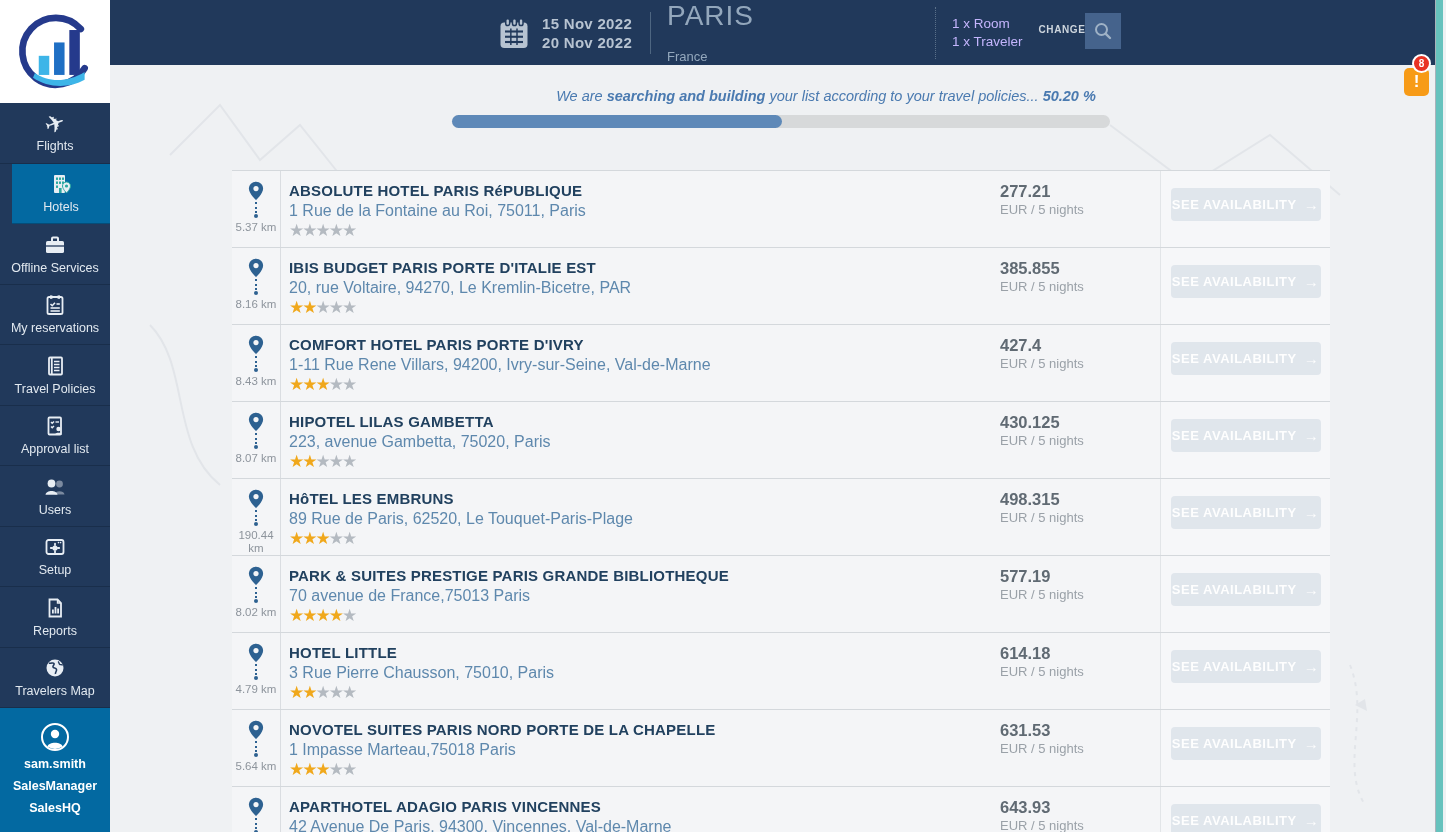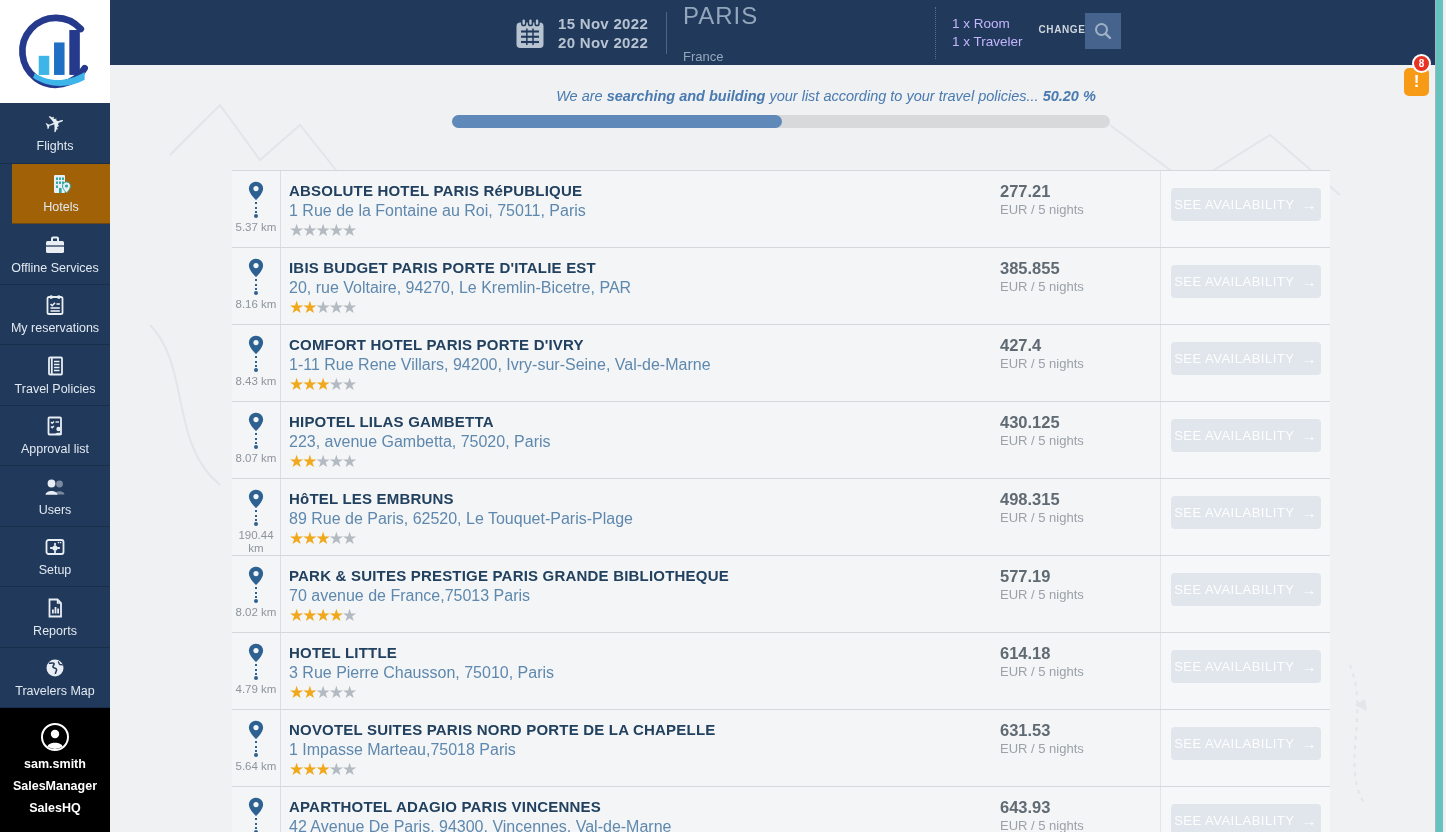--- a/index.html
+++ b/index.html
@@ -2,25 +2,25 @@
 <html><head>
 <meta charset="utf-8">
 <style>
   * { margin:0; padding:0; box-sizing:border-box; }
   html,body { width:1446px; height:832px; overflow:hidden; }
   body { font-family:"Liberation Sans", sans-serif; background:#eff1f3; }
   .app { position:relative; width:1446px; height:832px; background:#eff1f3; overflow:hidden; }
 
   
   .header { position:absolute; left:0; top:0; width:1436px; height:65px; background:#21395b; z-index:5; display:flex; align-items:center; }
-  .header-center { position:absolute; left:512px; top:0; height:65px; display:flex; align-items:center; }
+  .header-center { position:absolute; left:496px; top:0; height:65px; display:flex; align-items:center; }
   .cal-icon { margin-right:10px; }
   .dates { color:#b7c3d1; font-size:15px; font-weight:bold; line-height:19px; letter-spacing:.3px; }
   .hdr-div-solid { width:1px; height:42px; background:#4e6681; margin:0 16px 0 18px; }
-  .dest-city { color:#93a7bc; font-size:24px; font-weight:300; letter-spacing:1px; line-height:27px; }
+  .dest-city { color:#93a7bc; font-size:28px; font-weight:300; letter-spacing:1px; line-height:27px; }
   .dest-country { color:#93a7bc; font-size:13px; margin-top:20px; }
   .header-right { position:absolute; left:935px; top:0; height:65px; display:flex; align-items:center; }
   .hdr-div-dotted { width:0; height:52px; border-left:1px dotted #5a7089; margin-right:16px; }
   .occupancy { color:#c4b5fd; font-size:13.5px; line-height:18px; margin-right:16px; }
   .change-wrap { display:flex; flex-direction:row; align-items:center; margin-top:-4px; }
   .change-label { color:#cdd5dd; font-size:10px; font-weight:bold; letter-spacing:.6px; margin-bottom:3px; }
   .search-btn { width:36px; height:36px; background:#45638c; border:none; display:flex; align-items:center; justify-content:center; cursor:pointer; }
 
   
   .logo-box { position:absolute; left:0; top:0; width:110px; height:103px; background:#ffffff; z-index:6; display:flex; align-items:center; justify-content:center; }
@@ -29,23 +29,23 @@
   .scroll-strip { position:absolute; right:3px; top:0; width:8px; height:832px; background:#66c2bd; border-left:1px solid #a9b2ba; z-index:7; }
 
   
   .alert-btn { position:absolute; left:1404px; top:68px; width:25px; height:28px; background:#f79b17; border:none; border-radius:5px; color:#fff; font-size:17px; font-weight:bold; z-index:8; cursor:pointer; line-height:28px; text-align:center; }
   .alert-badge { position:absolute; left:1412px; top:54px; width:19px; height:19px; border-radius:50%; background:#e93223; border:2px solid #fff; color:#fff; font-size:10px; font-weight:bold; display:flex; align-items:center; justify-content:center; z-index:9; }
 
   
   .sidebar { position:absolute; left:0; top:103px; width:110px; height:729px; background:#21395b; z-index:5; }
   .side-item { height:60.5px; display:flex; flex-direction:column; align-items:center; justify-content:center; gap:4px; border-bottom:1px solid rgba(12,26,46,.35); cursor:pointer; color:#e8eef4; }
   .side-item .lbl { font-size:12.5px; color:#e2e9f0; }
-  .side-item.active { background:#a16207;margin-left:12px; }
+  .side-item.active { background:#0369a1;margin-left:12px; }
   .plane-glyph { font-size:24px; line-height:22px; transform:rotate(-20deg); color:#e8eef4; }
-  .user-block { position:absolute; left:0; top:605px; width:110px; height:124px; background:#000000; display:flex; flex-direction:column; align-items:center; padding-top:14px; gap:3px; }
+  .user-block { position:absolute; left:0; top:605px; width:110px; height:124px; background:#0369a1; display:flex; flex-direction:column; align-items:center; padding-top:14px; gap:3px; }
   .user-name, .user-role, .user-org { color:#fff; font-size:12.5px; font-weight:bold; line-height:19px; }
 
   
   .progress-text { position:absolute; left:110px; top:88px; width:1432px; text-align:center; font-size:14.5px; font-style:italic; color:#4a7ab0; z-index:2; }
   .progress-text b { font-weight:bold; }
   .progress-track { position:absolute; left:452px; top:115px; width:658px; height:13px; background:#d7d9da; border-radius:7px; z-index:2; }
   .progress-fill { height:13px; background:#5e89b8; border-radius:7px; }
 
   
   .list { position:absolute; left:232px; top:170px; width:1098px; z-index:2; }
@@ -57,21 +57,21 @@
   .col-info { flex:1; padding:11px 0 0 8px; }
   .hname { font-size:15px; font-weight:bold; color:#21415f; letter-spacing:.2px; }
   .haddr { display:inline-block; font-size:16px; color:#5e88ad; margin-top:3px; cursor:pointer; }
   .stars { margin-top:1px; font-size:17px; letter-spacing:-2px; line-height:20px; }
   .stars .on { color:#f0a81c; }
   .stars .off { color:#b4bac1; }
   .col-price { width:150px; text-align:left; padding-top:11px; }
   .price { font-size:16.5px; font-weight:bold; color:#606a73; }
   .unit { font-size:13px; color:#9aa1a8; margin-top:1px; }
   .col-cta { width:170px; background:#f6f7f9; border-left:1px solid #e2e5e8; margin-left:10px; display:flex; align-items:flex-start; justify-content:center; padding-top:17px; }
-  .cta { width:150px; height:33px; background:#e0e6ec; border:none; border-radius:4px; color:rgba(255,255,255,.95); font-family:"Liberation Sans",sans-serif; font-size:13px; font-weight:normal; letter-spacing:.5px; cursor:pointer; display:flex; align-items:center; justify-content:center; gap:7px; }
+  .cta { width:150px; height:33px; background:#e0e6ec; border:none; border-radius:4px; color:rgba(255,255,255,.95); font-family:"Liberation Sans",sans-serif; font-size:13px; font-weight:bold; letter-spacing:.5px; cursor:pointer; display:flex; align-items:center; justify-content:center; gap:7px; }
   .cta .arr { font-size:15px; }
 
   
   .watermark { position:absolute; left:110px; top:65px; z-index:1; }
 </style>
 </head>
 <body>
 
 <div class="app">
 

